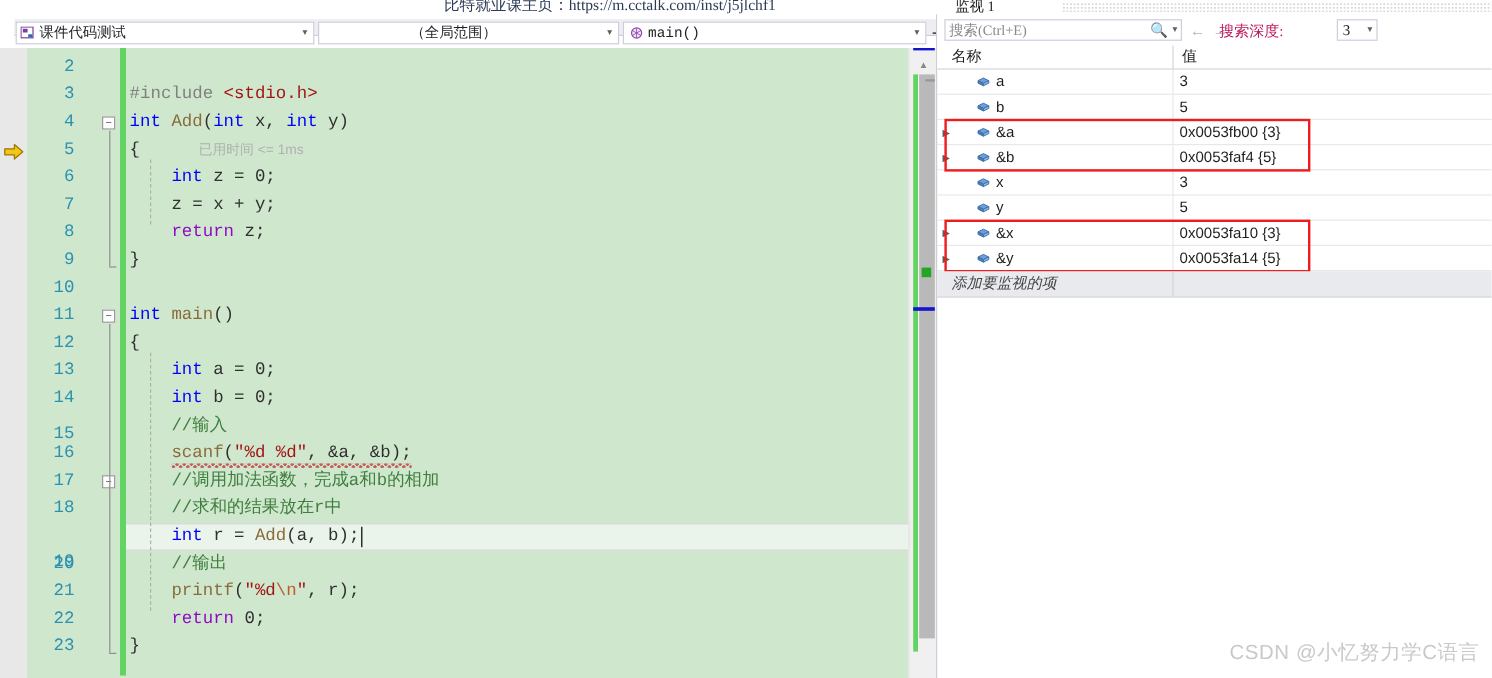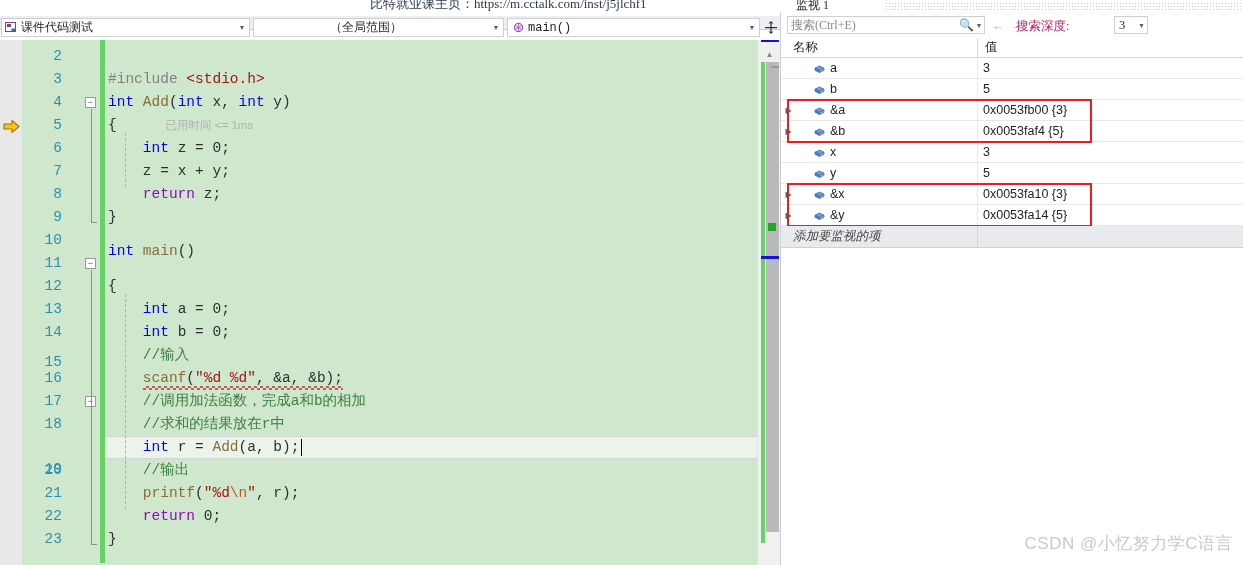--- a/index.html
+++ b/index.html
@@ -46,21 +46,21 @@
     font-family:"Liberation Mono","DejaVu Sans Mono",monospace;font-size:11px;
   }
   .doc-tab .pin,.doc-tab .x{font-size:10px;line-height:1;opacity:.95;}
   .doc-tab .x{font-size:11px;}
   .tab-underline{
     position:absolute;left:0;top:15px;width:780px;height:1px;background:#1884d6;
   }
 
   
   .navbar{
-    position:absolute;left:0;top:16px;width:780px;height:14px;
+    position:absolute;left:12px;top:16px;width:780px;height:14px;
     background:#eeeef2;border-bottom:1px solid #cccedb;box-sizing:border-box;padding-left:12px;
   }
   .combo{
     position:absolute;top:2px;height:19px;background:#ffffff;
     border:1px solid #cccedb;box-sizing:border-box;
     display:flex;align-items:center;
   }
   .combo .ctext{
     flex:1;padding-left:3px;font-size:12px;color:#1e1e1e;white-space:nowrap;overflow:hidden;
   }
@@ -342,21 +342,21 @@
         <div class="lineno" style="top: 97px; left: 0px;">6</div>
         <div class="codetext" style="top: 97px;"><span class="op"> </span><span class="op"> </span><span class="op"> </span><span class="op"> </span><span class="k">int</span><span class="op"> </span><span class="id">z</span><span class="op"> </span><span class="op">=</span><span class="op"> </span><span class="num">0</span><span class="op">;</span></div>
         <div class="lineno" style="top: 120px; left: 0px;">7</div>
         <div class="codetext" style="top: 120px;"><span class="op"> </span><span class="op"> </span><span class="op"> </span><span class="op"> </span><span class="id">z</span><span class="op"> </span><span class="op">=</span><span class="op"> </span><span class="id">x</span><span class="op"> </span><span class="op">+</span><span class="op"> </span><span class="id">y</span><span class="op">;</span></div>
         <div class="lineno" style="top: 143px; left: 0px;">8</div>
         <div class="codetext" style="top: 143px;"><span class="op"> </span><span class="op"> </span><span class="op"> </span><span class="op"> </span><span class="kw-ret">return</span><span class="op"> </span><span class="id">z</span><span class="op">;</span></div>
         <div class="lineno" style="top: 166px; left: 0px;">9</div>
         <div class="codetext" style="top: 166px;"><span class="op">}</span></div>
         <div class="lineno" style="top: 189px; left: 0px;">10</div>
         <div class="lineno" style="top: 212px; left: 0px;">11</div>
-        <div class="codetext" style="top: 200px;"><span class="k">int</span><span class="op"> </span><span class="fn">main</span><span class="op">(</span><span class="op">)</span></div>
+        <div class="codetext" style="top: 212px;"><span class="k">int</span><span class="op"> </span><span class="fn">main</span><span class="op">(</span><span class="op">)</span></div>
         <div class="lineno" style="top: 235px; left: 0px;">12</div>
         <div class="codetext" style="top: 235px;"><span class="op">{</span></div>
         <div class="lineno" style="top: 258px; left: 0px;">13</div>
         <div class="codetext" style="top: 258px;"><span class="op"> </span><span class="op"> </span><span class="op"> </span><span class="op"> </span><span class="k">int</span><span class="op"> </span><span class="id">a</span><span class="op"> </span><span class="op">=</span><span class="op"> </span><span class="num">0</span><span class="op">;</span></div>
         <div class="lineno" style="top: 281px; left: 0px;">14</div>
         <div class="codetext" style="top: 281px;"><span class="op"> </span><span class="op"> </span><span class="op"> </span><span class="op"> </span><span class="k">int</span><span class="op"> </span><span class="id">b</span><span class="op"> </span><span class="op">=</span><span class="op"> </span><span class="num">0</span><span class="op">;</span></div>
         <div class="lineno" style="top: 311px; left: 0px;">15</div>
         <div class="codetext" style="top: 304px;">    <span class="cm">//输入</span></div>
         <div class="lineno" style="top: 327px; left: 0px;">16</div>
         <div class="codetext" style="top: 327px;"><span class="op"> </span><span class="op"> </span><span class="op"> </span><span class="op"> </span><span class="fn">scanf</span><span class="op">(</span><span class="str">"%d %d"</span><span class="op">,</span><span class="op"> </span><span class="op">&amp;</span><span class="id">a</span><span class="op">,</span><span class="op"> </span><span class="op">&amp;</span><span class="id">b</span><span class="op">)</span><span class="op">;</span></div>

